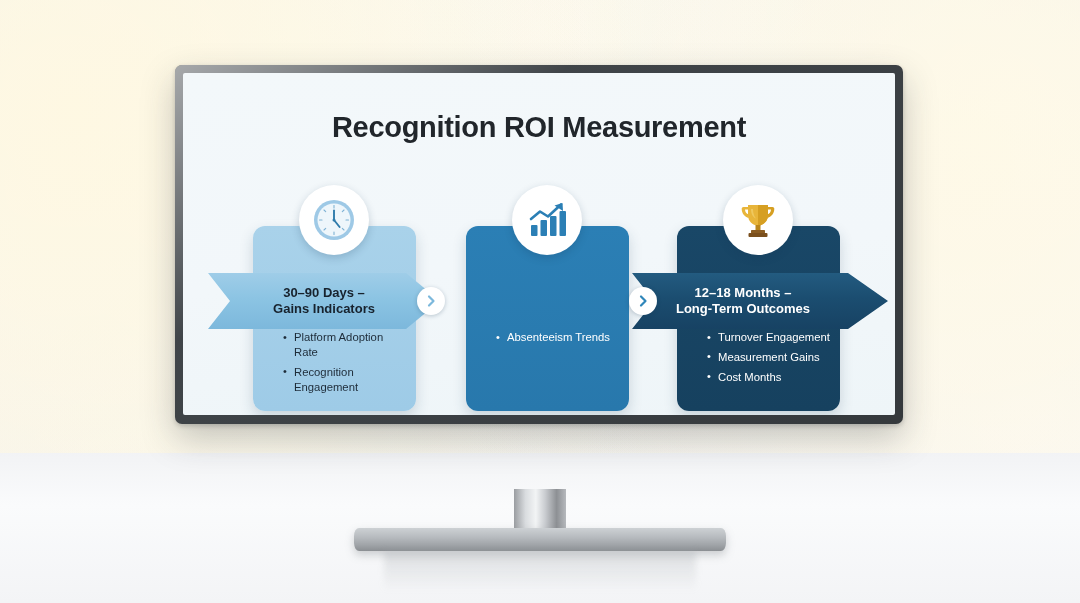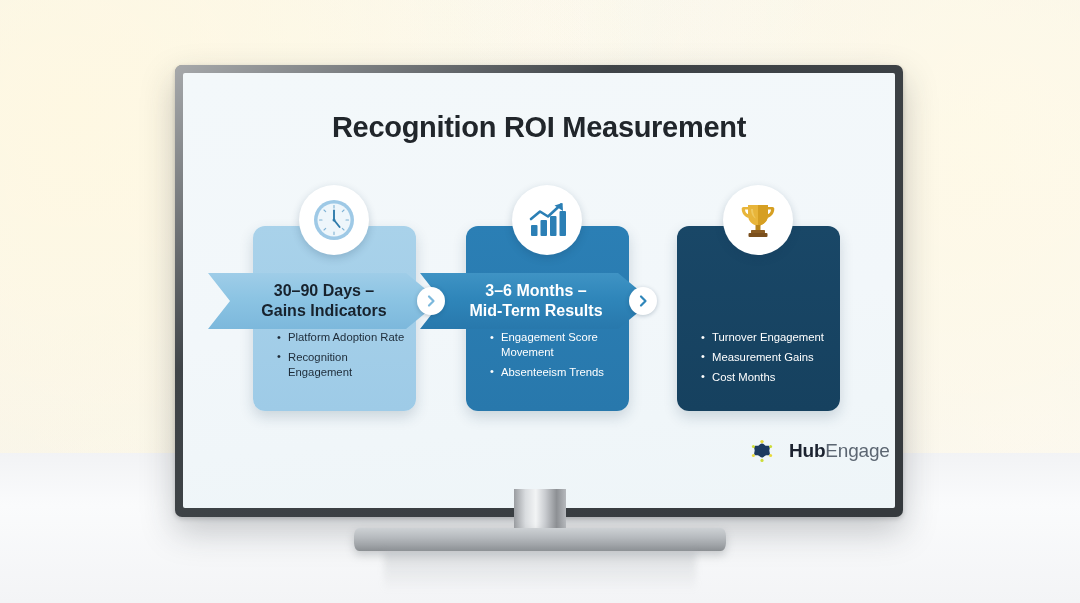--- a/index.html
+++ b/index.html
@@ -26,21 +26,21 @@
   }
   
   #floor {
     position: absolute; left: 0; right: 0; bottom: 0; height: 150px;
     background: linear-gradient(180deg, #f2f3f5 0%, #fafbfc 35%, #f3f4f6 100%);
   }
 
   
   #monitor {
     position: absolute; left: 175px; top: 65px;
-    width: 728px; height: 452px;
+    width: 728px; height: 359px;
     background: #3c4145;
     border-radius: 7px;
     padding: 8px 8px 9px 8px;
     box-shadow: 0 14px 34px rgba(40,45,55,0.26), 0 2px 5px rgba(0,0,0,0.18);
   }
   #monitor::before {
     content: ""; position: absolute; inset: 0;
     border-radius: 7px;
     background: linear-gradient(145deg, rgba(255,255,255,0.55), rgba(255,255,255,0.02) 32%, rgba(0,0,0,0.12));
     pointer-events: none;
@@ -94,37 +94,37 @@
     background: #ffffff;
     box-shadow: 0 3px 9px rgba(20,50,80,0.20);
     display: flex; align-items: center; justify-content: center;
     z-index: 6;
   }
   .badge-1 { left: 116px; }
   .badge-2 { left: 329px; }
   .badge-3 { left: 540px; }
 
   .bullets {
-    position: absolute; left: 24px; right: 10px; top: 104px;
+    position: absolute; left: 30px; right: 10px; top: 104px;
     font-size: 11.3px; line-height: 1.32;
   }
   .bullets li { list-style: none; position: relative; padding-left: 11px; margin-bottom: 5px; }
   .bullets li::before {
     content: "•"; position: absolute; left: 0; top: -0.5px; font-size: 11px;
   }
   .card-1 .bullets { color: #1d2b38; }
   .card-2 .bullets, .card-3 .bullets { color: #ffffff; }
 
   
   #banner { position: absolute; left: 0; top: 196px; width: 100%; height: 64px; z-index: 5; }
   .seg { position: absolute; top: 0; height: 64px; }
   .seg-label {
     position: absolute; top: 0; height: 64px; width: 100%;
     display: flex; flex-direction: column; align-items: center; justify-content: center;
-    font-size: 16px; font-weight: 700; line-height: 1.22; text-align: center;
+    font-size: 13px; font-weight: 700; line-height: 1.22; text-align: center;
     z-index: 3;
   }
   .seg-1 .seg-label { color: #17222d; }
   .seg-2 .seg-label, .seg-3 .seg-label { color: #ffffff; }
 
   .chev-badge {
     position: absolute; top: 18px; width: 28px; height: 28px; border-radius: 50%;
     background: #ffffff; z-index: 7;
     display: flex; align-items: center; justify-content: center;
     box-shadow: 0 1px 4px rgba(20,50,80,0.25);
@@ -153,21 +153,20 @@
 
         <div class="card card-1">
           <ul class="bullets">
             <li>Platform Adoption Rate</li>
             <li>Recognition Engagement</li>
           </ul>
         </div>
 
         <div class="card card-2">
           <ul class="bullets">
-            <li>Engagement Score Movement</li>
             <li>Absenteeism Trends</li>
           </ul>
         </div>
 
         <div class="card card-3">
           <ul class="bullets">
             <li>Turnover Engagement</li>
             <li>Measurement Gains</li>
             <li>Cost Months</li>
           </ul>
@@ -234,42 +233,42 @@
               <span>30–90 Days –</span>
               <span>Gains Indicators</span>
             </div>
           </div>
           <div class="chev-badge" style="left:234px;">
             <svg width="14" height="14" viewBox="0 0 14 14">
               <polyline points="5,2.5 9.5,7 5,11.5" fill="none" stroke="#7cb8dc" stroke-width="2.2" stroke-linecap="round" stroke-linejoin="round"></polyline>
             </svg>
           </div>
 
-          <div class="seg seg-2" style="left:237px; width:232px;">
-            <svg width="232" height="64" viewBox="0 0 232 64" preserveAspectRatio="none" style="position:absolute;inset:0;">
-              <defs>
-                <linearGradient id="g2" x1="0" y1="0" x2="0" y2="1">
-                  <stop offset="0%" stop-color="#3f93c4"></stop>
-                  <stop offset="45%" stop-color="#2f86ba"></stop>
-                  <stop offset="100%" stop-color="#2878ac"></stop>
-                </linearGradient>
-              </defs>
-              <path d="M0,4 L198,4 L232,32 L198,60 L0,60 L22,32 Z" fill="url(#g2)"></path>
-            </svg>
-            <div class="seg-label">
-              <span>3–6 Months –</span>
-              <span>Mid-Term Results</span>
-            </div>
-          </div>
           <div class="chev-badge" style="left:446px;">
             <svg width="14" height="14" viewBox="0 0 14 14">
               <polyline points="5,2.5 9.5,7 5,11.5" fill="none" stroke="#2f86ba" stroke-width="2.2" stroke-linecap="round" stroke-linejoin="round"></polyline>
             </svg>
           </div>
 
+          <div class="seg seg-3" style="left:449px; width:256px;">
+            <svg width="256" height="64" viewBox="0 0 256 64" preserveAspectRatio="none" style="position:absolute;inset:0;">
+              <defs>
+                <linearGradient id="g3" x1="0" y1="0" x2="0" y2="1">
+                  <stop offset="0%" stop-color="#235b80"></stop>
+                  <stop offset="45%" stop-color="#1b4d70"></stop>
+                  <stop offset="100%" stop-color="#174263"></stop>
+                </linearGradient>
+              </defs>
+              <path d="M0,4 L216,4 L256,32 L216,60 L0,60 L22,32 Z" fill="url(#g3)"></path>
+            </svg>
+            <div class="seg-label" style="padding-right:34px;">
+              <span>12–18 Months –</span>
+              <span>Long-Term Outcomes</span>
+            </div>
+          </div>
         </div>
 
         <div id="logo">
           <svg width="24" height="24" viewBox="0 0 24 24">
             <path d="M12 4.6c1.6 0 2.2 1.6 3.6 2.1 1.4.5 3-.4 3.9.8.9 1.2-.2 2.6-.2 4.1s1.1 2.9.2 4.1c-.9 1.2-2.5.3-3.9.8-1.4.5-2 2.1-3.6 2.1s-2.2-1.6-3.6-2.1c-1.4-.5-3 .4-3.9-.8-.9-1.2.2-2.6.2-4.1S3.6 8.7 4.5 7.5c.9-1.2 2.5-.3 3.9-.8C9.8 6.2 10.4 4.6 12 4.6z" fill="#1d3a5f"></path>
             <circle cx="12" cy="2.6" r="1.7" fill="#e8d93a"></circle>
             <circle cx="20.6" cy="7.4" r="1.5" fill="#cddc39"></circle>
             <circle cx="20.6" cy="16.6" r="1.5" fill="#e8d93a"></circle>
             <circle cx="12" cy="21.4" r="1.6" fill="#cddc39"></circle>
             <circle cx="3.4" cy="16.6" r="1.5" fill="#e8d93a"></circle>

